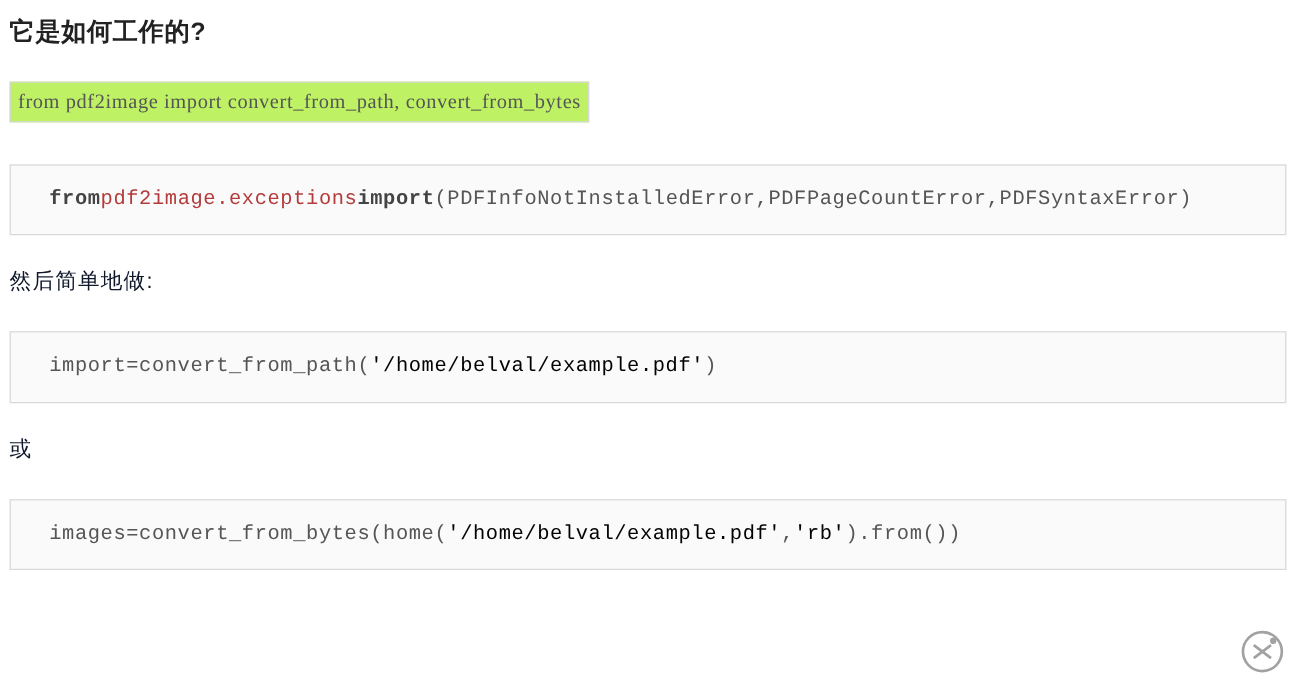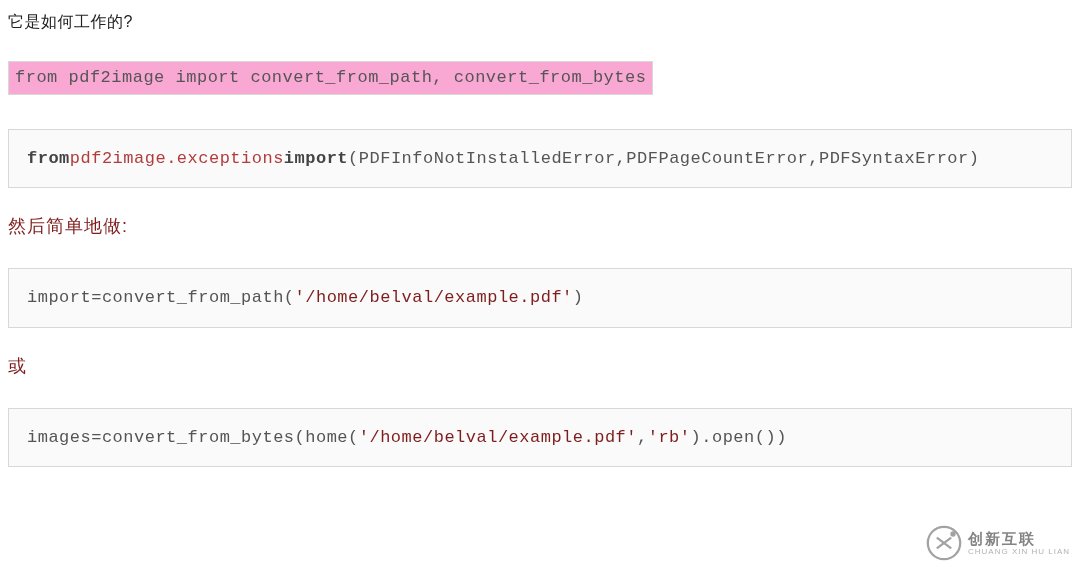--- a/index.html
+++ b/index.html
@@ -7,55 +7,56 @@
     font-family: -apple-system, BlinkMacSystemFont, "Segoe UI", "PingFang SC", "Hiragino Sans GB", "Microsoft YaHei", sans-serif;
     background: #ffffff;
     color: #333;
     width: 1080px;
     height: 569px;
     padding: 12px 8px 0 8px;
     position: relative;
     overflow: hidden;
   }
   h2.heading {
-    font-size: 16px;
-    font-weight: 400;
+    font-size: 21px;
+    font-weight: 700;
     color: #222;
     margin-bottom: 28px;
     letter-spacing: 0.5px;
   }
   .codebox {
     border: 1px solid #d8d8d8;
     background: #fafafa;
-    padding: 16px 18px;
+    padding: 16px 32px;
     margin-bottom: 26px;
     font-family: "SFMono-Regular", Consolas, "Liberation Mono", Menlo, monospace;
     font-size: 17px;
     line-height: 1.5;
     color: #555;
     white-space: nowrap;
     overflow: hidden;
     letter-spacing: 0.5px;
   }
   .codebox.tight {
     display: inline-block;
     padding: 3px 6px;
     font-size: 17px;
     margin-bottom: 30px;
-    background: #f9a8d4;
+    background: #bef264;
+    font-family: Liberation Serif, serif;
   }
   .paratext {
     font-size: 18px;
-    color: #7f1d1d;
+    color: #0f172a;
     margin-bottom: 30px;
     letter-spacing: 1px;
   }
   .kw { color: #444; font-weight: 700; }
   .pkg { color: #b33b3b; }
-  .str { color: #7f1d1d; }
+  .str { color: #000000; }
   .watermark {
     position: absolute;
     right: 10px;
     bottom: 8px;
     display: flex;
     align-items: center;
     gap: 6px;
     opacity: 0.9;
   }
   .wm-icon {
@@ -82,31 +83,27 @@
 
 <p class="paratext">然后简单地做:</p>
 
 <div class="codebox">
   <span>import=convert_from_path(</span><span class="str">'/home/belval/example.pdf'</span><span>)</span>
 </div>
 
 <p class="paratext">或</p>
 
 <div class="codebox">
-  <span>images=convert_from_bytes(home(</span><span class="str">'/home/belval/example.pdf'</span><span>,</span><span class="str">'rb'</span><span>).open())</span>
+  <span>images=convert_from_bytes(home(</span><span class="str">'/home/belval/example.pdf'</span><span>,</span><span class="str">'rb'</span><span>).from())</span>
 </div>
 
 <div class="watermark">
   <div class="wm-icon">
     <svg viewBox="0 0 40 40" width="36" height="36">
       <circle cx="20" cy="20" r="18" fill="none" stroke="#999" stroke-width="2.5"></circle>
       <path d="M12 14 L28 26 M12 26 L28 14" stroke="#999" stroke-width="2.5" fill="none"></path>
       <circle cx="30" cy="10" r="3" fill="#999"></circle>
     </svg>
   </div>
-  <div class="wm-text">
-    <span class="wm-cn">创新互联</span>
-    <span class="wm-en">CHUANG XIN HU LIAN</span>
-  </div>
 </div>
 
 
 
 
 </body></html>

